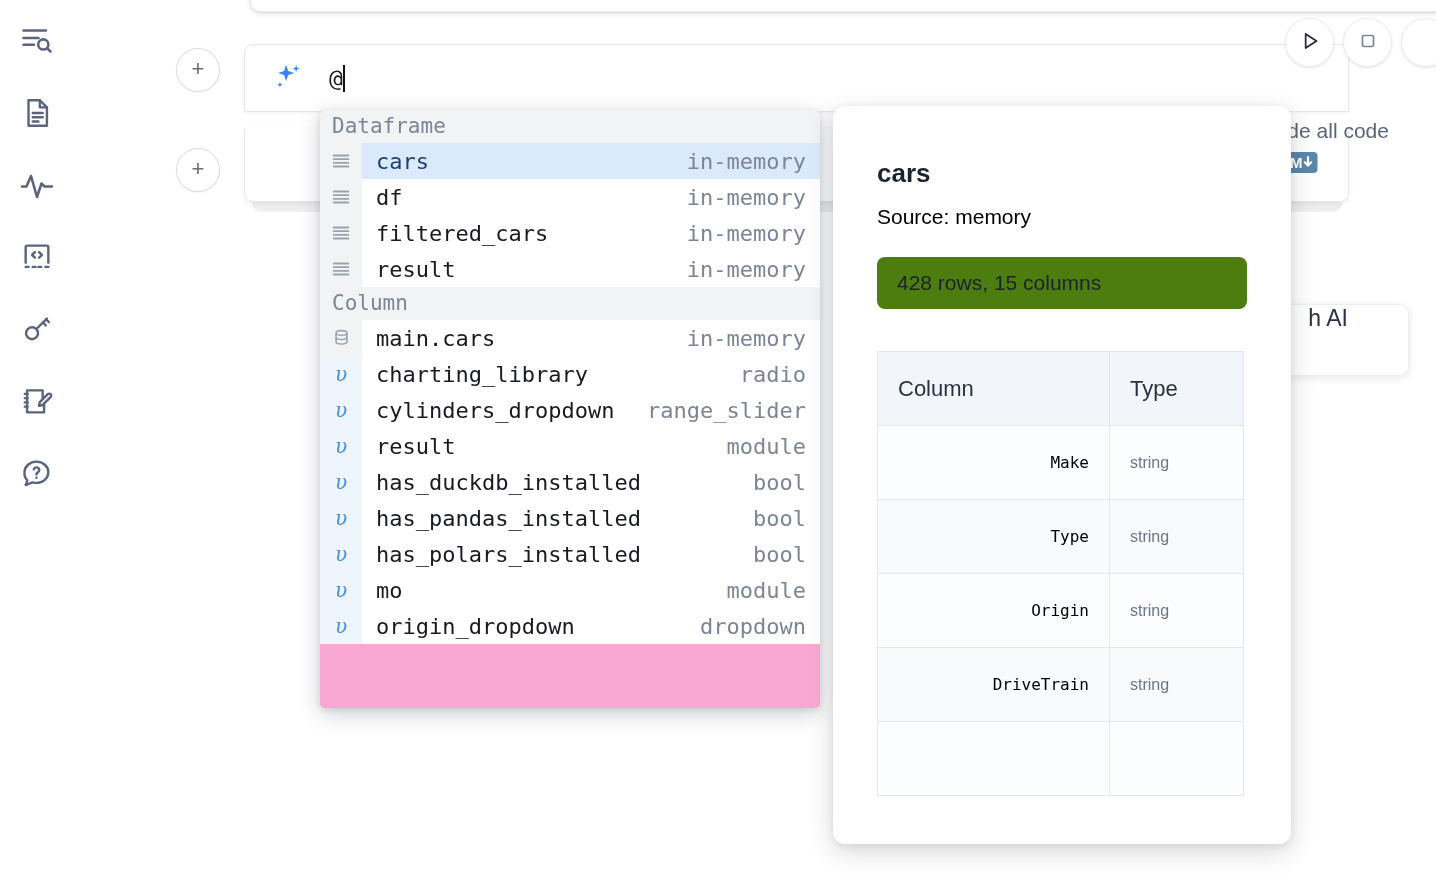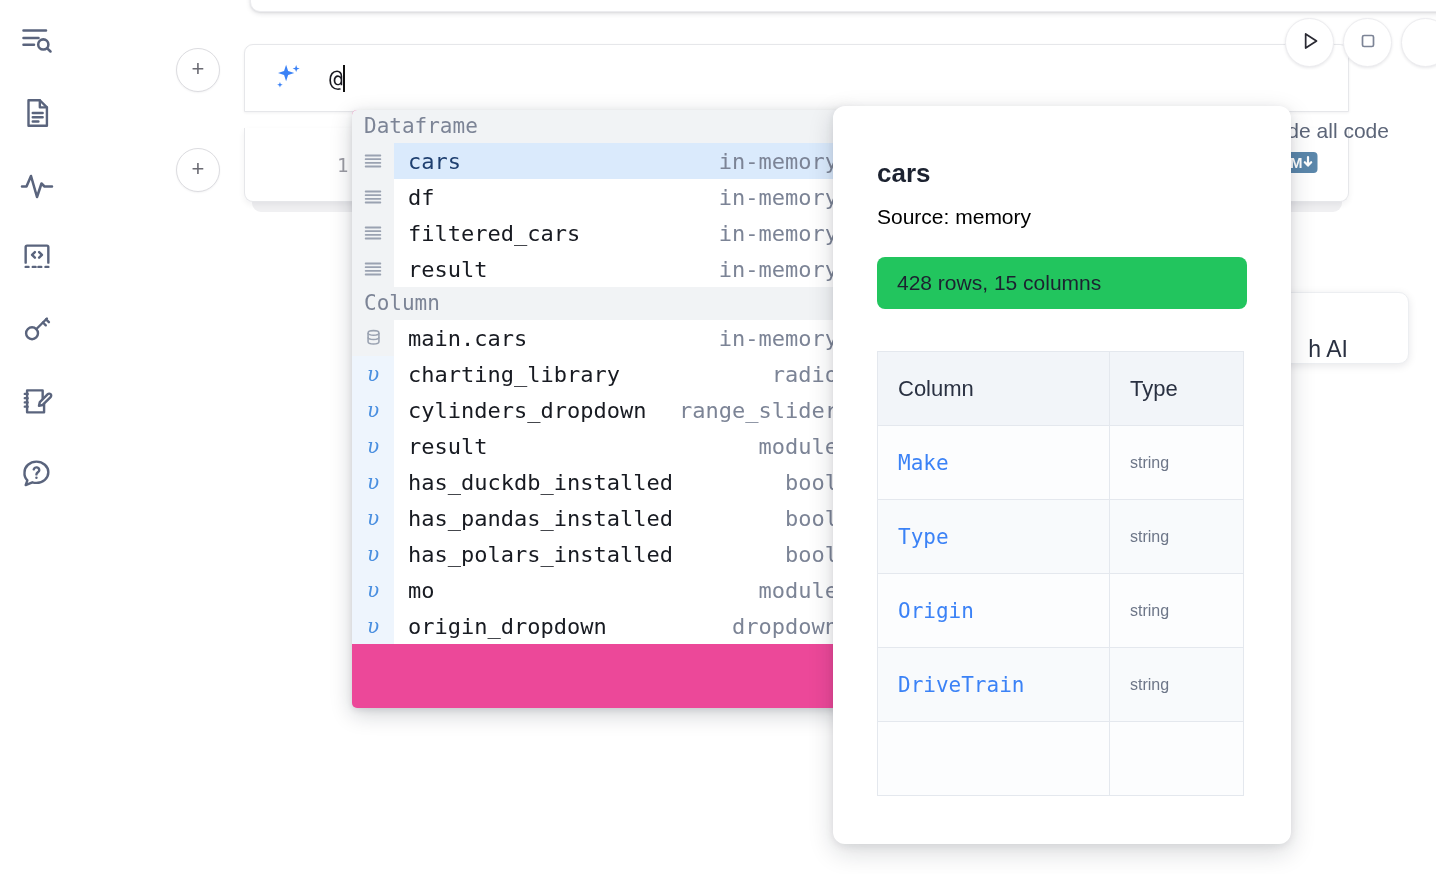--- a/index.html
+++ b/index.html
@@ -159,40 +159,40 @@
   }
   .include-label {
     font-size: 21px;
     color: #5c6578;
     white-space: nowrap;
   }
 
   
   .ai-hint-card {
     position: absolute;
-    left: 1115px; top: 292px;
+    left: 1115px; top: 304px;
     width: 220px; height: 72px;
     background: #ffffff;
     border: 1px solid #eceef1;
     border-radius: 10px;
     box-shadow: 0 2px 8px rgba(16,24,40,.10);
-    display: flex; align-items: flex-end; justify-content: flex-end;
+    display: flex; align-items: flex-start; justify-content: flex-end;
     padding-right: 60px;
     z-index: 8;
   }
   .ai-hint-text {
     font-size: 23px; color: #2a3142; white-space: nowrap;
   }
 
   
   .ac {
     position: absolute;
-    left: 352px; top: 110px;
+    left: 320px; top: 110px;
     width: 500px; height: 598px;
-    background: #ec4899;
+    background: #f9a8d4;
     border-radius: 5px;
     box-shadow: 0 6px 22px rgba(16,24,40,.20), 0 2px 6px rgba(16,24,40,.10);
     overflow: hidden;
     z-index: 10;
   }
   .ac-scroll { position: relative; }
 
   .ac-section {
     background: #f1f3f5;
     padding: 4px 0 4px 12px;
@@ -257,21 +257,21 @@
     font-weight: 700;
     color: #1c2230;
   }
   .pv-source {
     margin-top: 16px;
     font-size: 21px;
     color: #000000;
   }
   .pv-stats {
     margin-top: 28px;
-    background: #22c55e;
+    background: #4d7c0f;
     border-radius: 8px;
     padding: 14px 20px;
     font-size: 21px;
     color: #1c2230;
   }
   .pv-table {
     margin-top: 42px;
     width: 366px;
     border-collapse: collapse;
     table-layout: fixed;
@@ -285,23 +285,24 @@
     overflow: hidden;
   }
   .pv-table th {
     background: #f2f5f9;
     font-size: 22px;
     font-weight: 400;
     color: #2a3142;
   }
   .pv-table td.col {
     font-family: "DejaVu Sans Mono", monospace;
-    font-size: 21px;
-    color: #3b82f6;
+    font-size: 16px;
+    color: #000000;
     background: #fcfdfe;
+    text-align: right;
   }
   .pv-table td.typ {
     font-size: 16px;
     color: #6d7688;
     background: #fcfdfe;
   }
   .pv-table tr:nth-child(even) td { background: #f8fafc; }
   .pv-table col.c1 { width: 232px; }
   .pv-table col.c2 { width: 134px; }
 </style>

